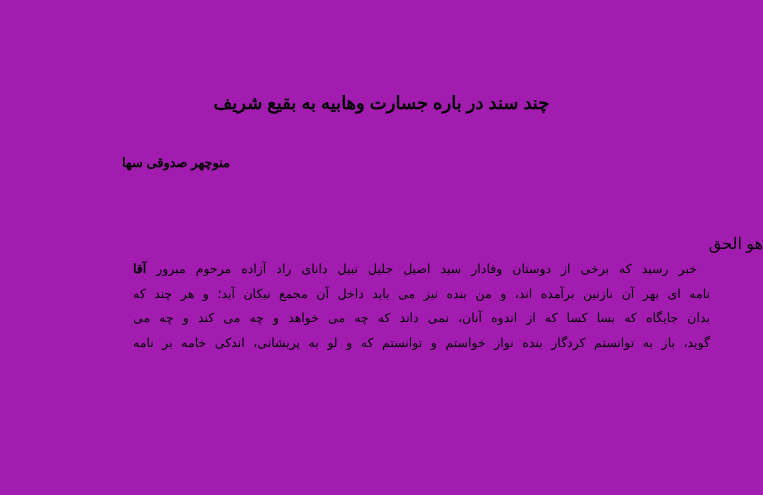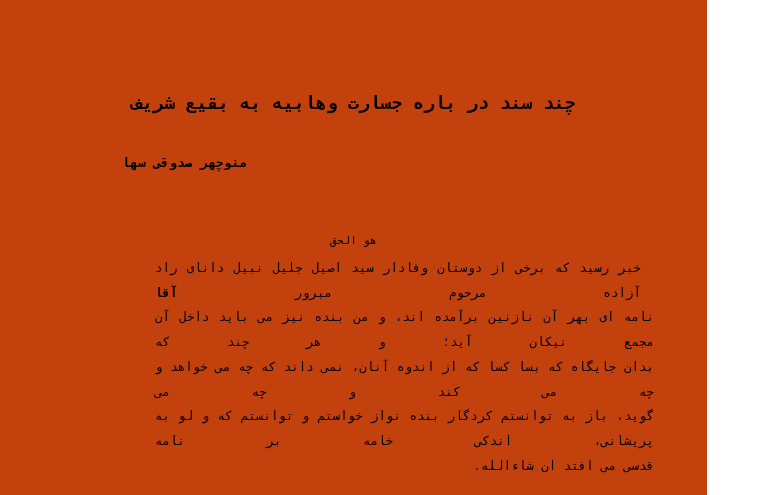--- a/index.html
+++ b/index.html
@@ -1,22 +1,22 @@
 <!DOCTYPE html>
 <html lang="fa"><head>
 <meta charset="utf-8">
 <style>
   html, body { margin: 0; padding: 0; background: #ffffff; }
   .page {
     position: relative;
-    width: 707px;
+    width: 763px;
     height: 495px;
-    background: #c2410c;
+    background: #a21caf;
     color: #000000;
-    font-family: Liberation Mono, monospace;
+    font-family: Liberation Sans, sans-serif;
     overflow: hidden;
   }
   .doc-title {
     position: absolute;
     top: 80px;
     left: 0;
     right: 0;
     direction: rtl;
     text-align: center;
     font-size: 18px;
@@ -30,36 +30,35 @@
     direction: rtl;
     font-size: 13px;
     font-weight: bold;
   }
   .invocation {
     position: absolute;
     top: 234px;
     left: 0;
     right: 0;
     direction: rtl;
-    text-align: center;
-    font-size: 11px;
+    text-align: right;
+    font-size: 16px;
   }
   .para {
     position: absolute;
     top: 257px;
     left: 133px;
     right: 53px;
     direction: rtl;
     font-size: 12.5px;
   }
   .pline {
     line-height: 24.7px;
     text-align: justify;
     text-align-last: justify;
-    margin-left: 22px;
   }
   .pline.first { padding-right: 13px; }
   .pline.last  { text-align: right; text-align-last: right; }
   .b { font-weight: bold; }
 </style>
 </head>
 <body>
 
 <div class="page">
 
@@ -75,18 +74,15 @@
     </div>
     <div class="pline">
       <span>نامه ای بهر آن نازنین برآمده اند، و من بنده نیز می باید داخل آن مجمع نیکان آید؛ و هر چند که</span>
     </div>
     <div class="pline">
       <span>بدان جایگاه که بسا کسا که از اندوه آنان، نمی داند که چه می خواهد و چه می کند و چه می</span>
     </div>
     <div class="pline">
       <span>گوید، باز به توانستم کردگار بنده نواز خواستم و توانستم که و لو به پریشانی، اندکی خامه بر نامه</span>
     </div>
-    <div class="pline last">
-      <span>قدسی می افتد ان شاءالله.</span>
-    </div>
   </div>
 
 </div>
 
 </body></html>

